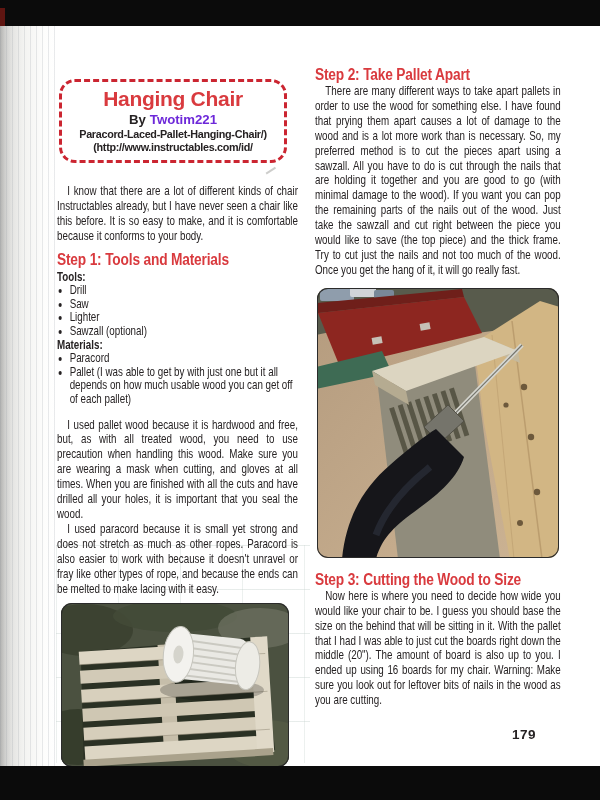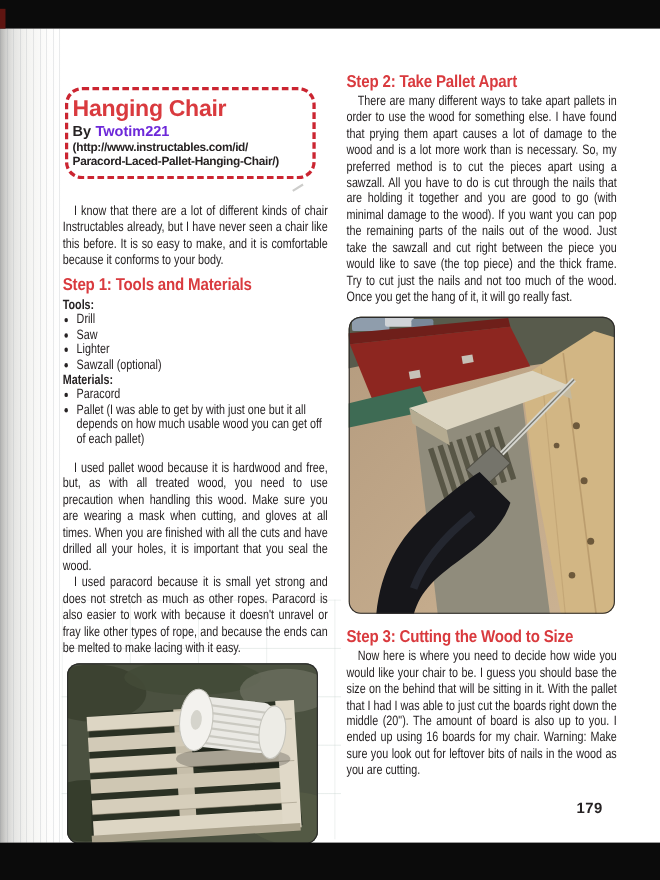--- a/index.html
+++ b/index.html
@@ -48,52 +48,52 @@
   .step3h{margin-top:12px;}
 
   .list-block{margin-top:2px;}
   .list-label{font-weight:bold;font-size:12.4px;line-height:13.6px;}
   ul.bullets{margin:0 0 0 0;padding-left:16px;list-style:disc;}
   ul.bullets li{font-size:12.4px;line-height:13.6px;}
 
   .title-box{
     box-sizing:border-box;margin:53px 0 0 2px;width:228px;
     border:3px dashed #cb2531;border-radius:16px;
-    padding:6px 4px 6px;text-align:left;
+    padding:6px 4px 6px;text-align:center;
   }
   .title-box h1{color:#d93a3e;font-size:21px;line-height:22px;font-weight:bold;letter-spacing:-.3px;}
   .byline{font-size:13.2px;line-height:15px;font-weight:bold;margin-top:2px;}
   .byline .author{color:#6d28d9;margin-left:4px;}
   .url{font-size:10.8px;line-height:13px;font-weight:bold;letter-spacing:-.3px;margin-top:1px;}
 
   .photo{display:block;border-radius:12px;}
   .photo-pallet{margin:6px 0 0 3px;position:relative;z-index:2;}
   .photo-saw{margin:9px 0 0 1px;}
 
-  .page-number{position:absolute;left:512px;top:727px;width:48px;z-index:4;
+  .page-number{position:absolute;left:500px;top:727px;width:48px;z-index:4;
     text-align:center;font-weight:bold;font-size:13.5px;letter-spacing:.5px;}
 </style>
 </head>
 <body>
 
 <div class="top-bar">
   <div class="red-sliver"></div>
 </div>
 <div class="left-edge"></div>
 <div class="brick-bg"></div>
 <div class="smudge"></div>
 
 <div class="col col-left">
 
   <div class="title-box">
     <h1>Hanging Chair</h1>
     <div class="byline"><span>By</span><span class="author">Twotim221</span></div>
     <div class="url">
+      <div>Paracord-Laced-Pallet-Hanging-Chair/)</div>
       <div>(http://www.instructables.com/id/</div>
-      <div>Paracord-Laced-Pallet-Hanging-Chair/)</div>
     </div>
   </div>
 
   <p class="narrow indent intro">I know that there are a lot of different kinds of chair Instructables already, but I have never seen a chair like this before. It is so easy to make, and it is comfortable because it conforms to your body.</p>
 
   <h2 class="step headline step1h">Step 1: Tools and Materials</h2>
 
   <div class="narrow list-block">
     <div class="list-label">Tools:</div>
     <ul class="bullets">

